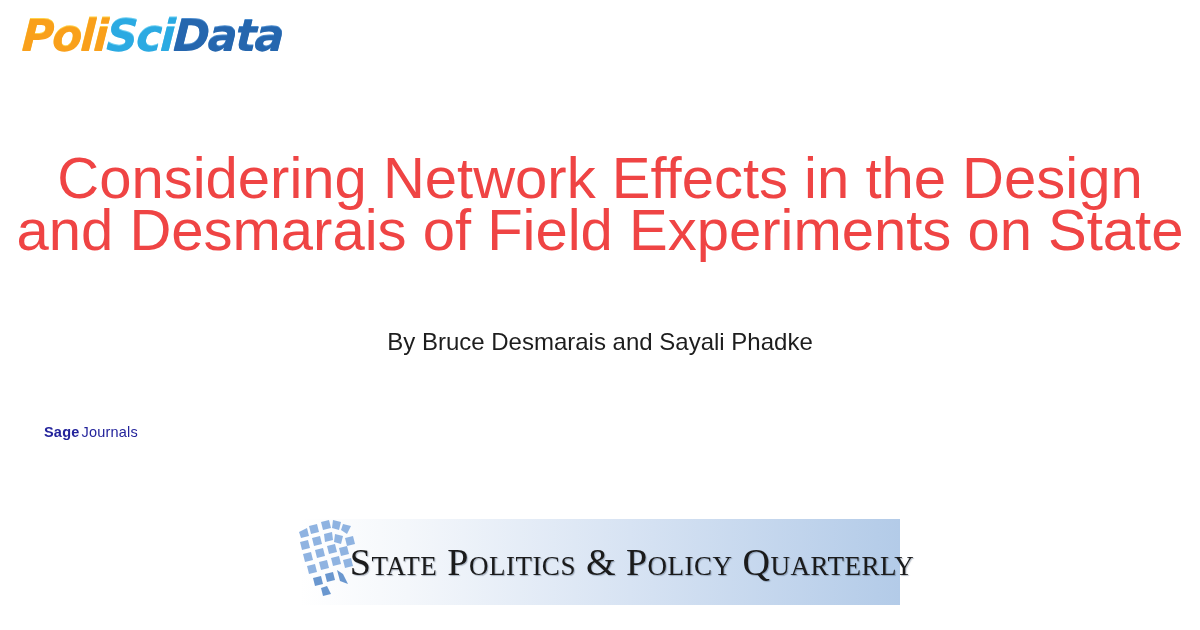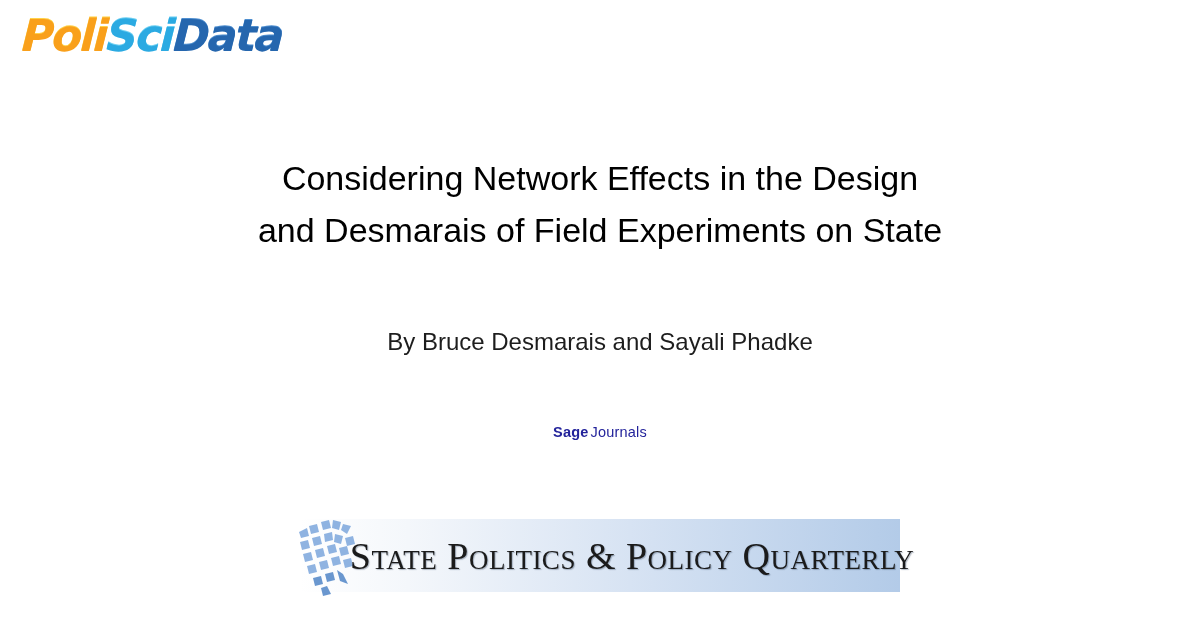--- a/index.html
+++ b/index.html
@@ -31,47 +31,47 @@
     text-align: center;
     font-size: 20px; font-weight: bold;
     letter-spacing: 0.5px;
     color: #111111;
   }
 
   
   .title {
     position: absolute; top: 152px; left: 0; right: 0;
     text-align: center;
-    font-size: 34px; font-weight: normal;
+    font-size: 58px; font-weight: normal;
     line-height: 52px;
-    color: #000000;
+    color: #ef4444;
   }
   .title .line { display: block; }
 
   
   .byline {
     position: absolute; top: 313px; left: 0; right: 0;
     text-align: center;
     font-size: 24px; color: #1d1d1d; margin-top: 15px;
   }
 
   
   .sage {
     position: absolute; top: 424px; left: 0; right: 0;
-    text-align: center;
     font-size: 14.5px;
     color: #23239b;
     letter-spacing: 0.2px;
+    padding-left: 44px;
   }
   .sage .bold { font-weight: bold; margin-right: 2px; }
 
   
   .banner {
     position: absolute; left: 300px; top: 519px;
-    width: 600px; height: 73px;
+    width: 600px; height: 86px;
     background: linear-gradient(90deg, #ffffff 0%, #f4f7fb 18%, #d7e3f3 55%, #b3cbe8 100%);
     overflow: visible;
   }
   .banner .map {
     position: absolute; left: -4px; top: -1px;
     width: 64px; height: 80px;
   }
   .banner .journal-title {
     position: absolute; left: 70px; right: 6px; top: 0; bottom: 0;
     display: flex; align-items: center; justify-content: center;

